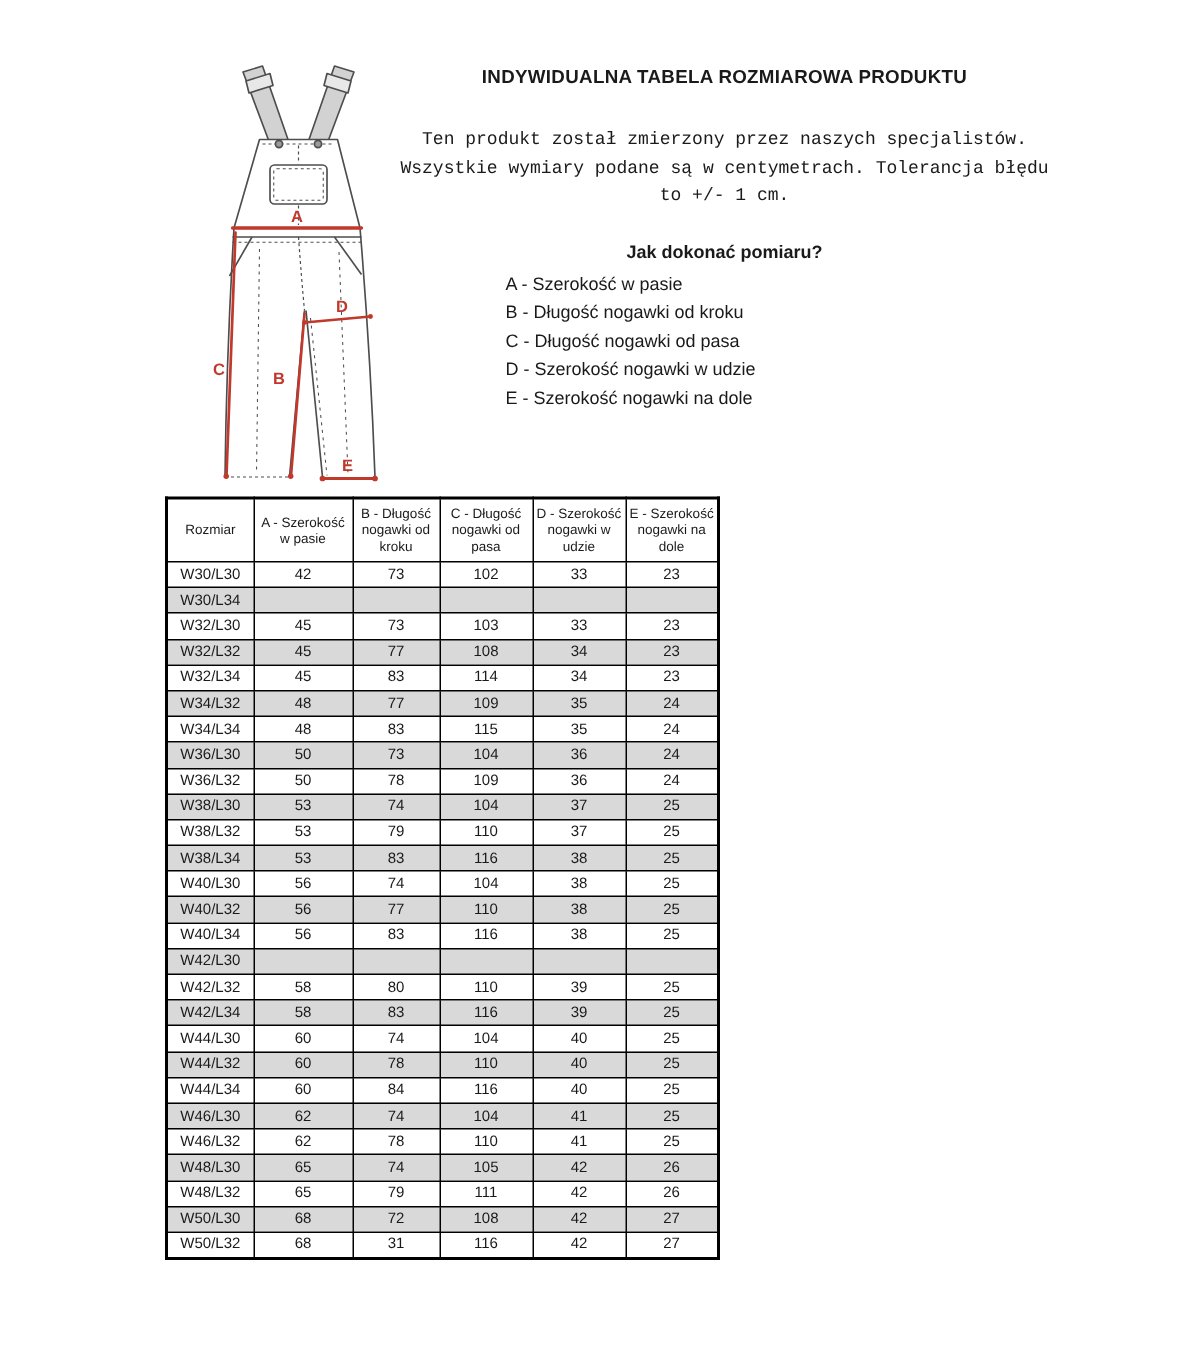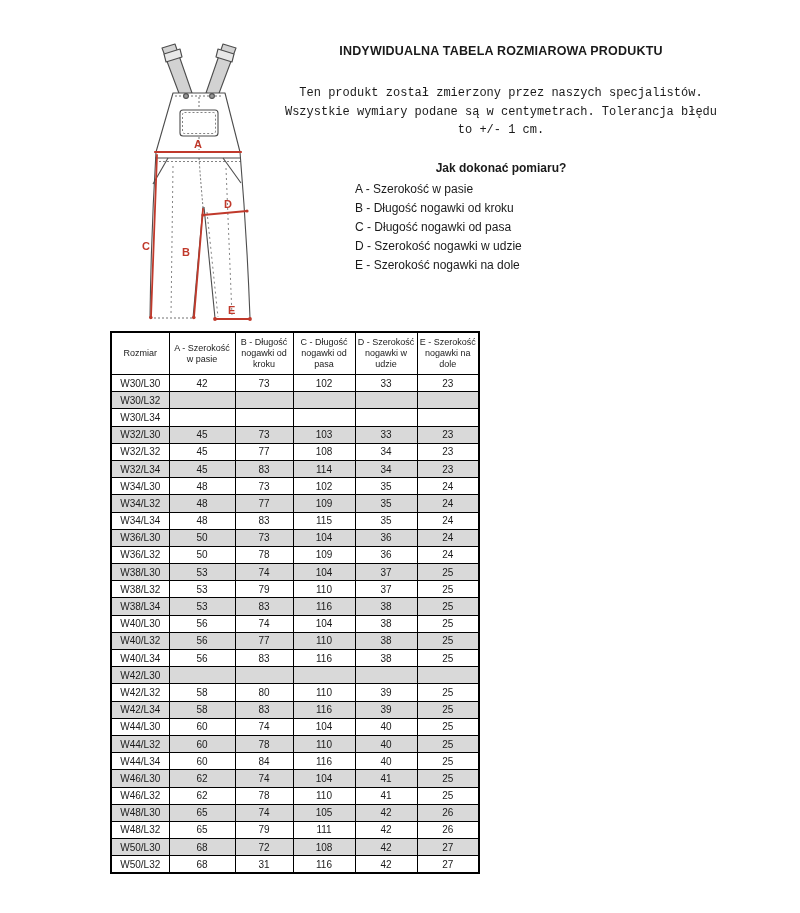--- a/index.html
+++ b/index.html
@@ -1,21 +1,21 @@
 <!DOCTYPE html>
 <html><head>
 <meta charset="utf-8">
 <style>
   html,body{margin:0;padding:0;background:#ffffff;}
   .page{
     position:relative;width:800px;height:913px;background:#ffffff;overflow:hidden;
     font-family:"Liberation Sans", sans-serif;color:#1a1a1a;
   }
   
-  .intro{position:absolute;left:283px;top:44px;width:436px;text-align:center;}
+  .intro{position:absolute;left:265px;top:44px;width:436px;text-align:center;}
   .title{font-size:12.5px;font-weight:bold;letter-spacing:.2px;}
   .desc{margin-top:26px;font-size:12px;line-height:18.5px;font-family:Liberation Mono, monospace;}
   .how{margin-top:21px;font-size:12px;font-weight:bold;}
   .mlist{margin:5px 0 0 72px;padding:0;list-style:none;text-align:left;
          font-size:12px;line-height:19px;}
   
   .diagram{position:absolute;left:140px;top:36px;}
   .diagram text{font-family:"Liberation Sans",sans-serif;font-weight:bold;font-size:11px;}
   
   .size-table{
@@ -138,28 +138,20 @@
     <tbody>
         <tr>
           <td>W30/L30</td>
           <td>42</td>
           <td>73</td>
           <td>102</td>
           <td>33</td>
           <td>23</td>
         </tr>
         <tr>
-          <td>W30/L32</td>
-          <td></td>
-          <td></td>
-          <td></td>
-          <td></td>
-          <td></td>
-        </tr>
-        <tr>
           <td>W30/L34</td>
           <td></td>
           <td></td>
           <td></td>
           <td></td>
           <td></td>
         </tr>
         <tr>
           <td>W32/L30</td>
           <td>45</td>
@@ -178,28 +170,20 @@
         </tr>
         <tr>
           <td>W32/L34</td>
           <td>45</td>
           <td>83</td>
           <td>114</td>
           <td>34</td>
           <td>23</td>
         </tr>
         <tr>
-          <td>W34/L30</td>
-          <td>48</td>
-          <td>73</td>
-          <td>102</td>
-          <td>35</td>
-          <td>24</td>
-        </tr>
-        <tr>
           <td>W34/L32</td>
           <td>48</td>
           <td>77</td>
           <td>109</td>
           <td>35</td>
           <td>24</td>
         </tr>
         <tr>
           <td>W34/L34</td>
           <td>48</td>

